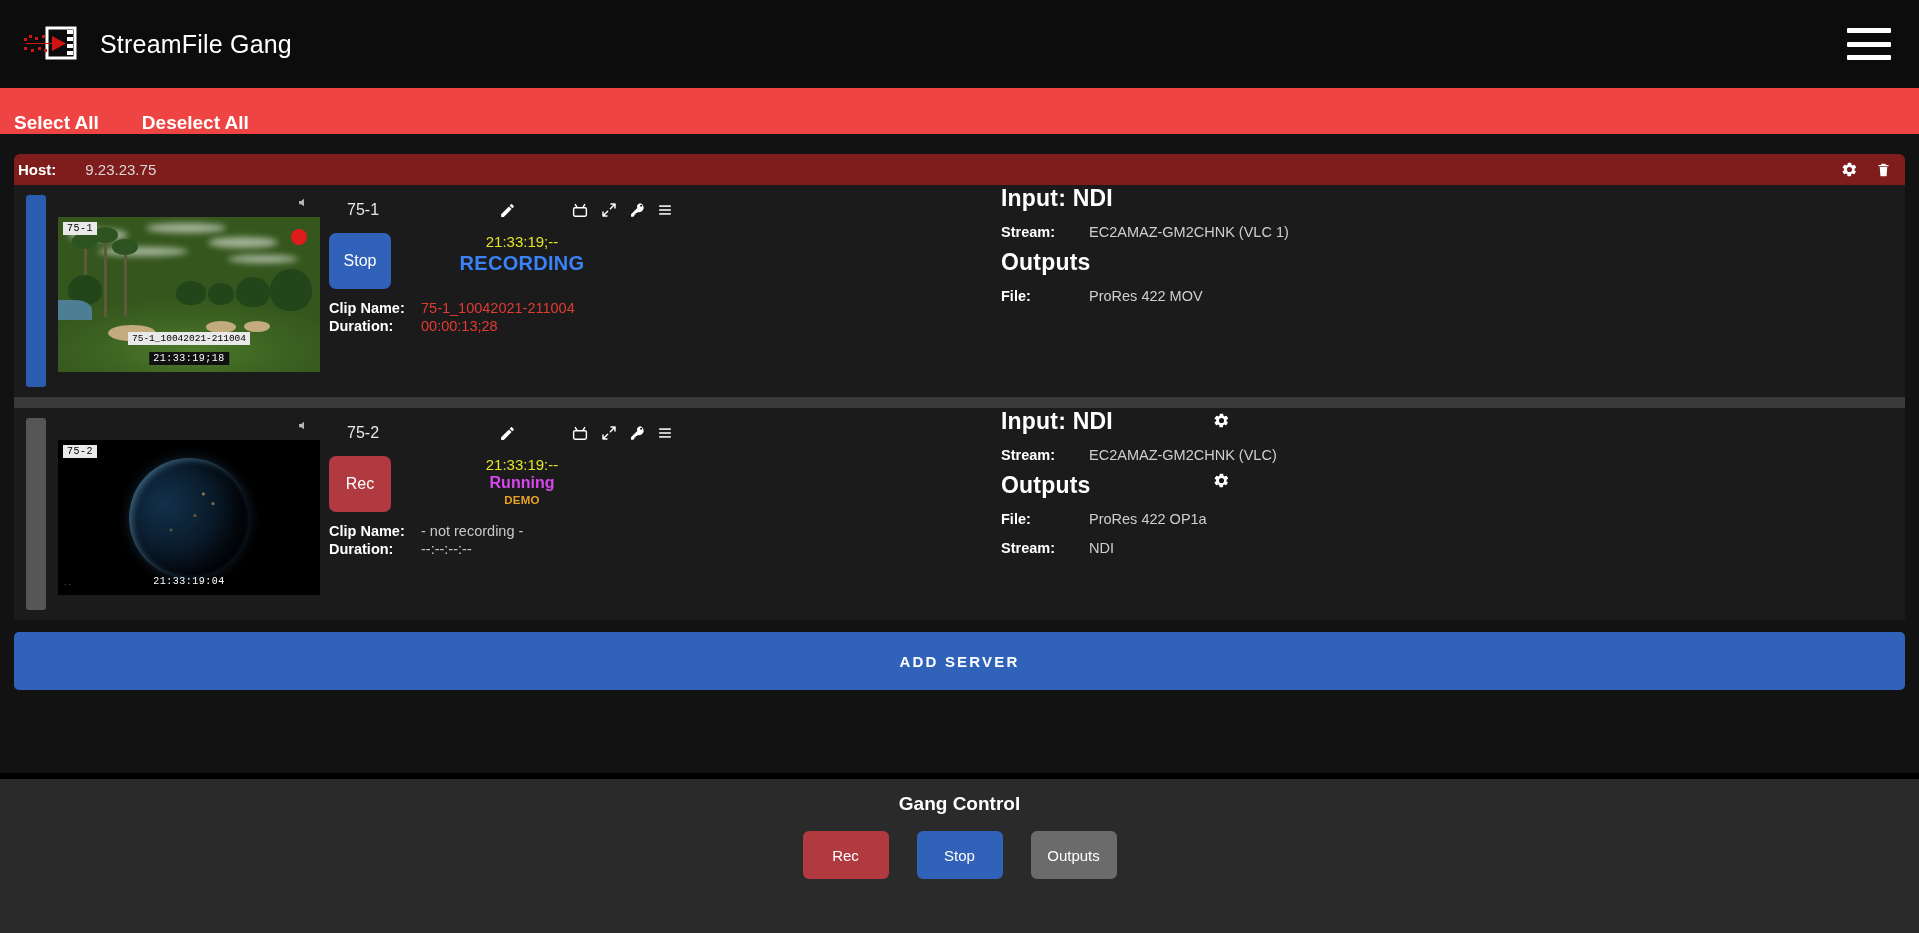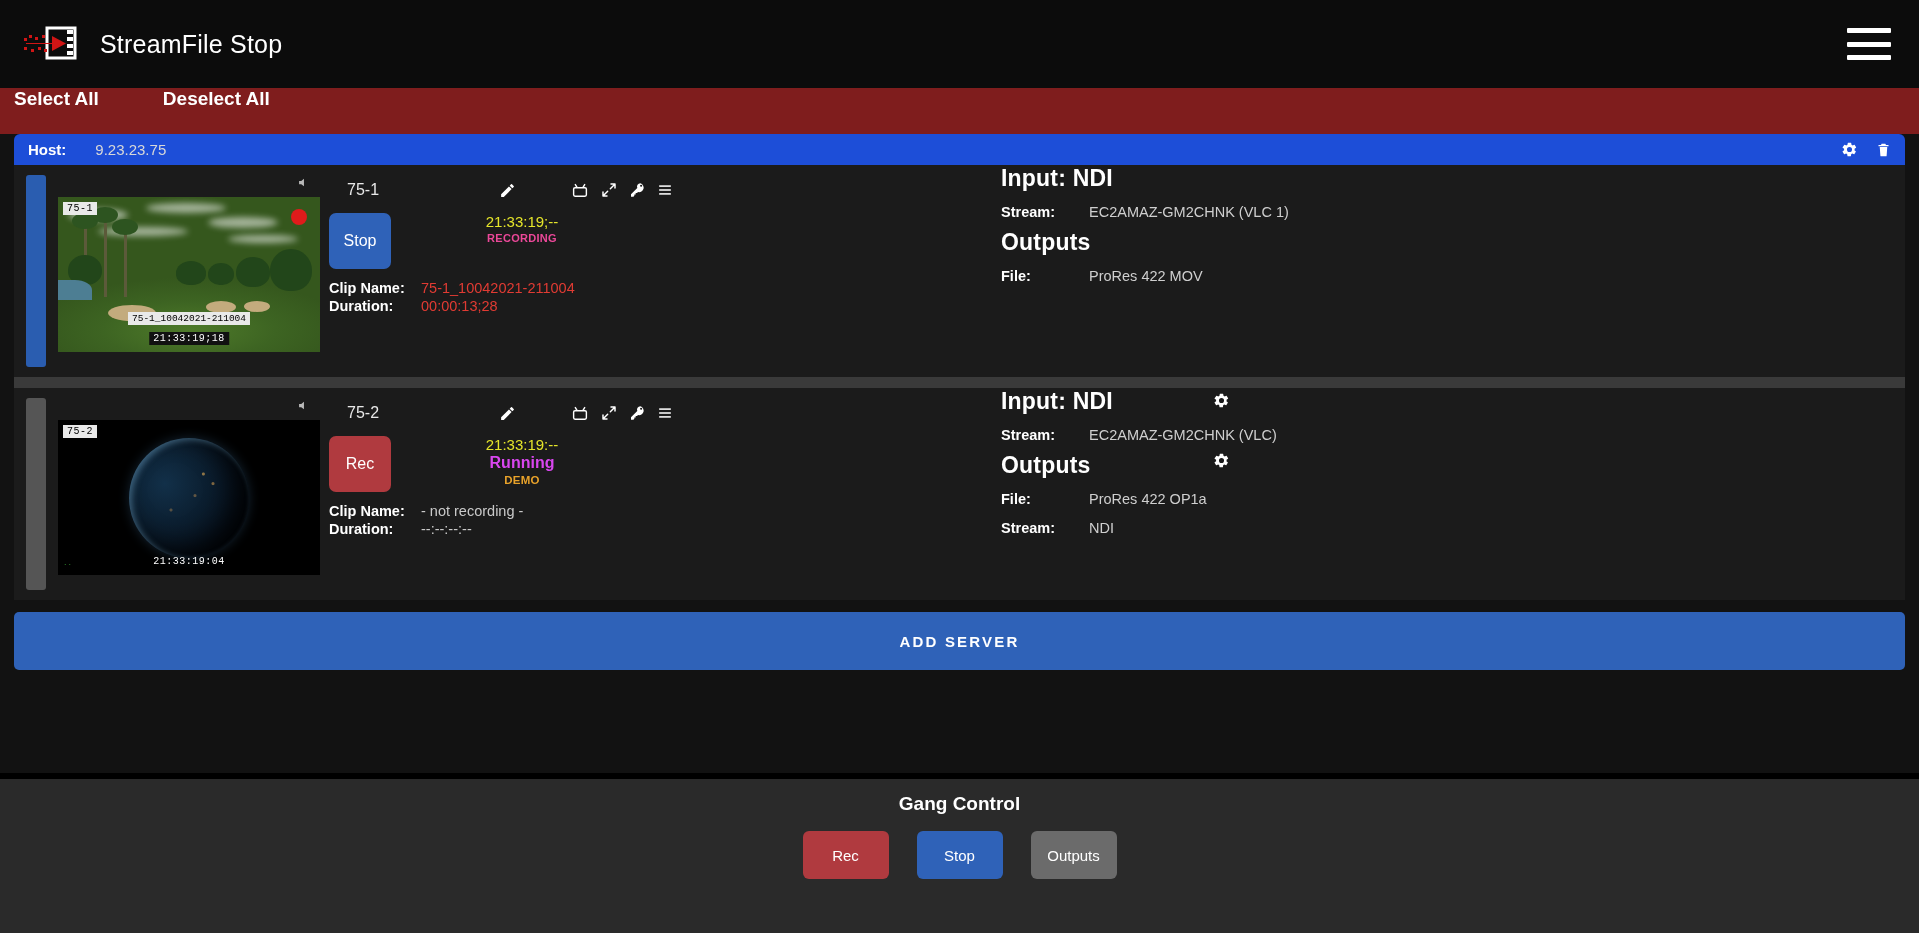--- a/index.html
+++ b/index.html
@@ -26,36 +26,37 @@
   }
   .hamburger {
     position: absolute; right: 28px; top: 50%; transform: translateY(-50%);
     width: 44px; height: 32px; display: flex; flex-direction: column; justify-content: space-between;
     cursor: pointer;
   }
   .hamburger i { display: block; height: 5px; background: #fff; border-radius: 1px; }
 
   
   .selectrow {
-    height: 46px; display: flex; align-items: flex-start; padding: 0 14px; gap: 64px;
-    background: #7f1d1d;
+    height: 46px; display: flex; align-items: flex-end; padding: 0 14px; gap: 43px;
+    background: #ef4444;
   }
   .selectrow a {
     color: #fff; font-size: 19px; font-weight: bold; text-decoration: none; cursor: pointer;
   }
 
   
   .panel { margin: 0 14px; }
   .hostbar {
-    background: #1d4ed8;
+    background: #7f1d1d;
     border-radius: 6px 6px 0 0;
     height: 31px;
     display: flex; align-items: center;
-    padding: 0 14px;
+    padding: 0 4px;
     position: relative;
+    margin-top: 20px;
   }
   .host-label { color:#fff; font-weight: bold; font-size: 15px; }
   .host-value { color:#d8d8d8; font-size: 15px; margin-left: 29px; }
   .hostbar-icons { position: absolute; right: 14px; top: 0; height: 31px; display:flex; align-items:center; gap: 18px; }
   .hostbar-icons svg { display:block; }
 
   .rows { background: #1b1b1b; }
   .row {
     position: relative;
     height: 212px;
@@ -138,21 +139,21 @@
   .bigbtn {
     width: 62px; height: 56px; border-radius: 7px; border:none;
     color:#fff; font-size:16px; cursor:pointer; margin-left: 8px;
     font-family:"Liberation Sans", sans-serif;
   }
   .bigbtn.blue { background:#2f62b8; }
   .bigbtn.red  { background:#b03a3f; }
 
   .statusbox { margin-left: 46px; text-align:center; width: 170px; }
   .tc { color:#e4e42a; font-size:15px; }
-  .st-rec { color:#ec4899; font-weight:bold; font-size:11px; letter-spacing:.3px; margin-top:2px;}
+  .st-rec { color:#3b82f6; font-weight:bold; font-size:20px; letter-spacing:.3px; margin-top:2px;}
   .st-run { color:#d946ef; font-weight:bold; font-size:16px; margin-top:1px; }
   .st-demo{ color:#e8a22a; font-weight:bold; font-size:11.5px; margin-top:2px; letter-spacing:.3px;}
 
   .kv { margin-top: 10px; margin-left: 8px; }
   .kv .line { display:flex; height:18px; align-items:center; }
   .kv .k { color:#fff; font-weight:bold; font-size:14.5px; width: 92px; }
   .kv .v { font-size:14.5px; }
   .kv .v.red  { color:#e13b33; }
   .kv .v.grey { color:#c9c9c9; }
 
@@ -208,21 +209,21 @@
             <rect x="2" y="25" width="3" height="3"></rect>
               <rect x="9" y="27" width="3" height="3"></rect>
             <rect x="13" y="15" width="3" height="3"></rect>
               <rect x="16" y="25" width="3" height="3"></rect>
             <rect x="20" y="13" width="3" height="3"></rect>
               <rect x="22" y="27" width="3" height="3"></rect>
           </g>
         </g>
       </svg>
     </div>
-    <div class="app-title">StreamFile Stop</div>
+    <div class="app-title">StreamFile Gang</div>
     <div class="hamburger">
       <i></i>
         <i></i>
         <i></i>
     </div>
   </div>
 
   <div class="selectrow">
     <a>Select All</a>
     <a>Deselect All</a>

